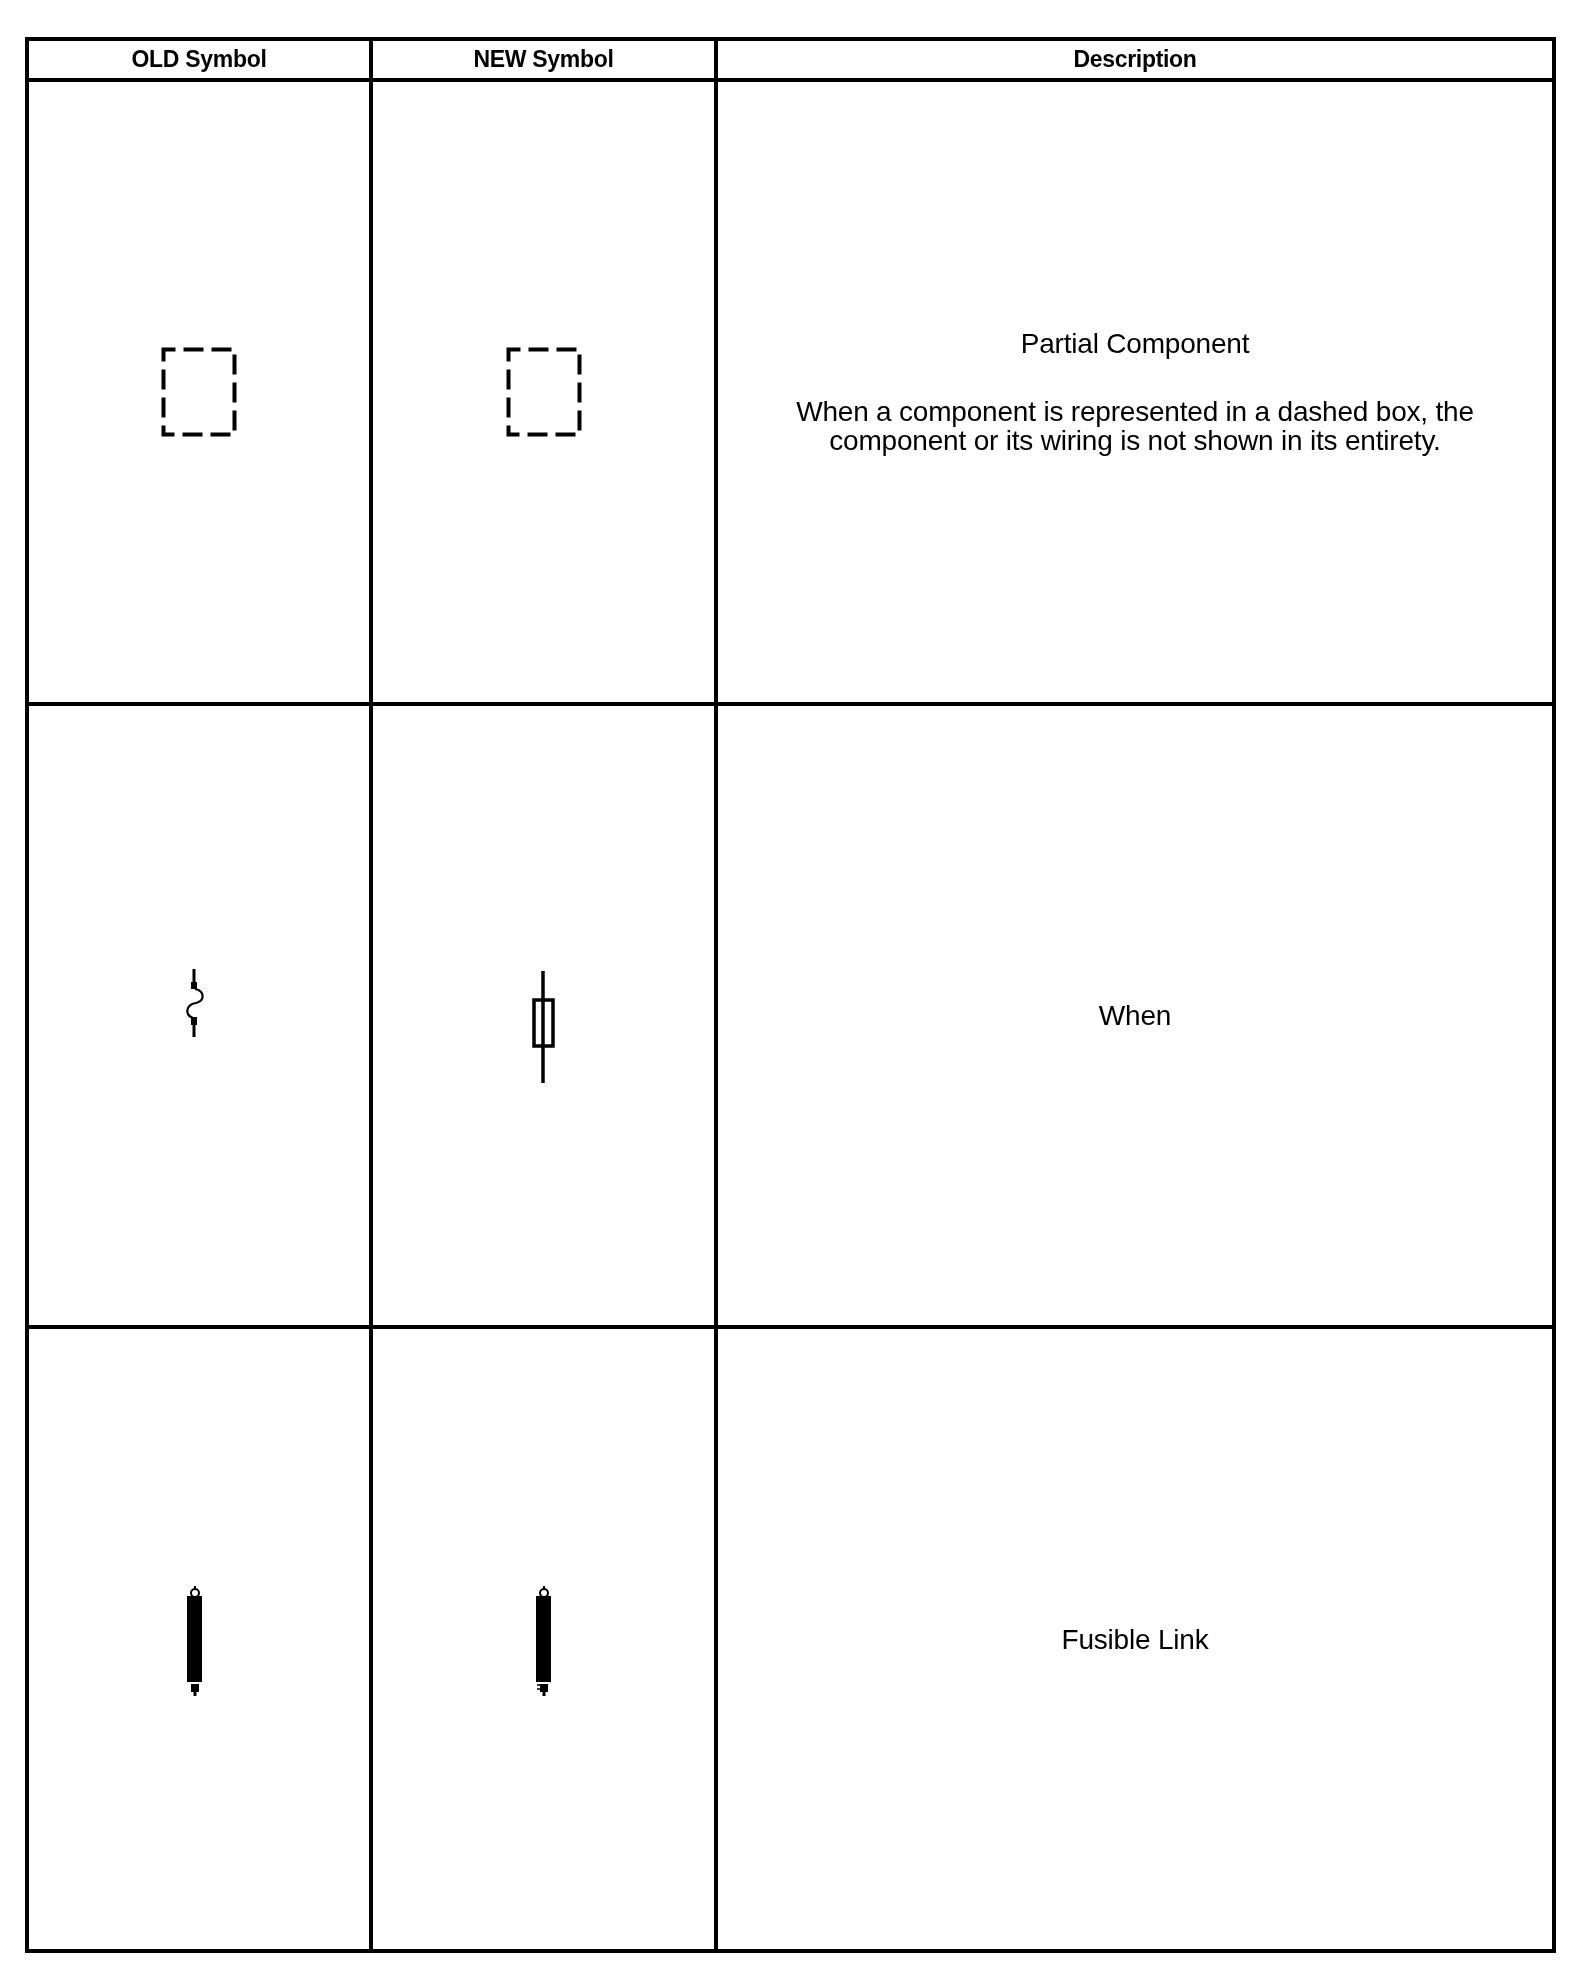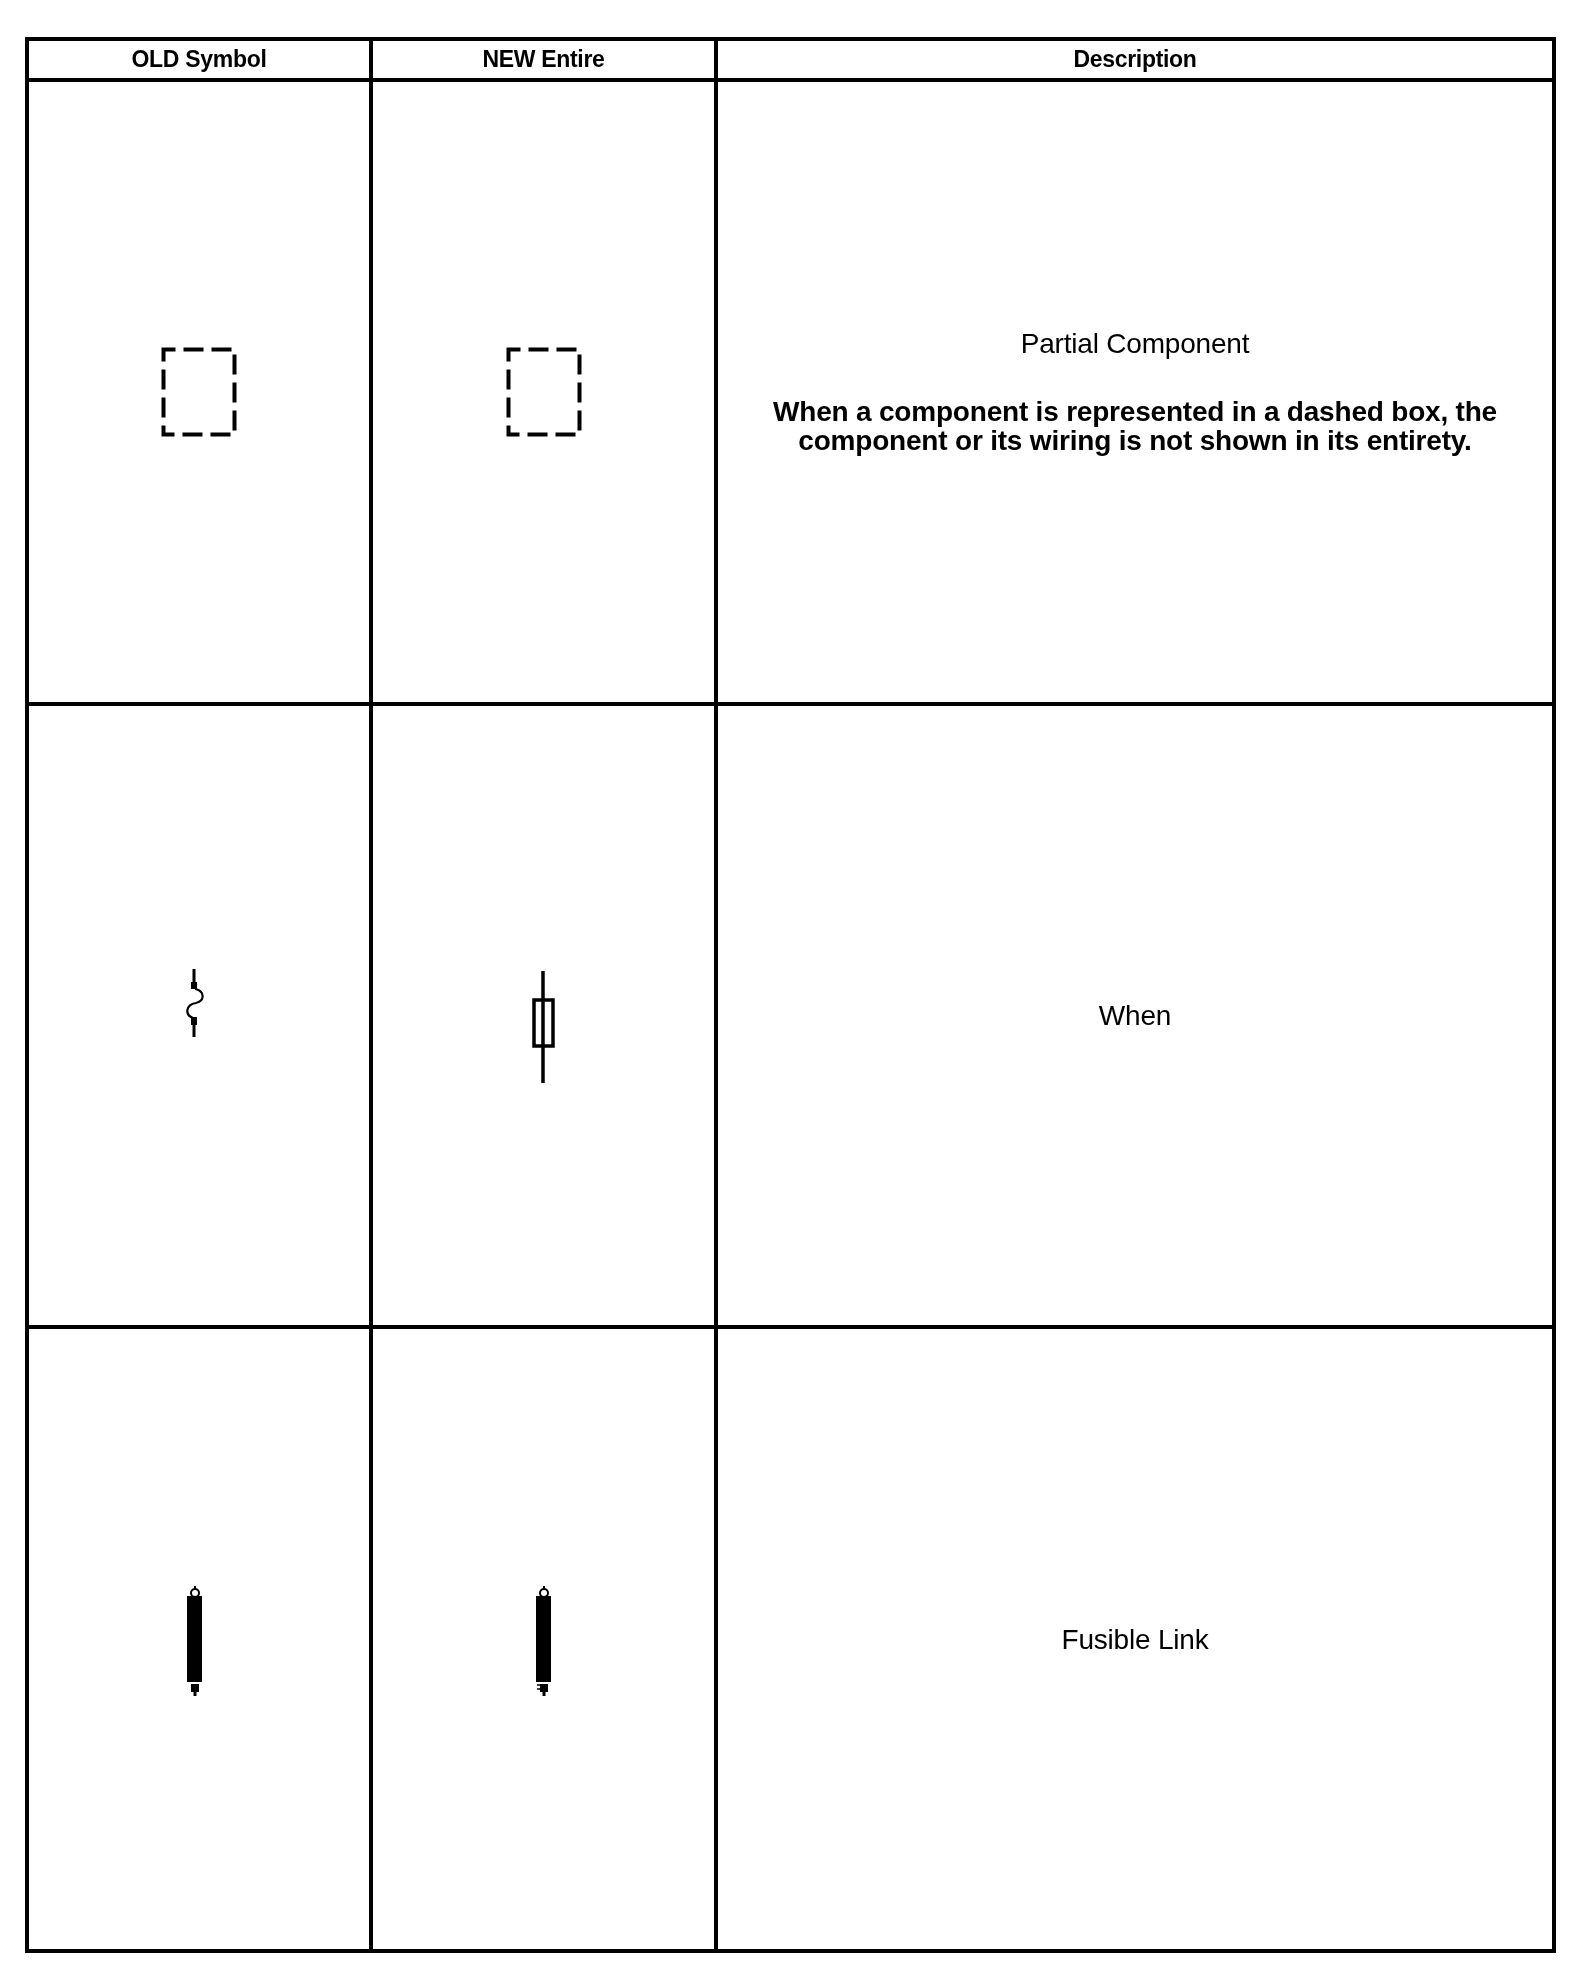--- a/index.html
+++ b/index.html
@@ -7,36 +7,36 @@
            font-family: "Liberation Sans", "DejaVu Sans", sans-serif; color: #000; }
     .tbl { position: absolute; left: 25px; top: 37px; width: 1531px; height: 1916px;
            border-collapse: collapse; table-layout: fixed; }
     .tbl th, .tbl td { border: 4.5px solid #000; padding: 0; text-align: center; vertical-align: middle; }
     .tbl th { height: 37px; font-weight: bold; font-size: 23px; letter-spacing: -0.3px; }
     .tbl td { height: 370px; }
     .col-old { width: 344px; }
     .col-new { width: 345px; }
     .desc { font-size: 28px; line-height: 29px; letter-spacing: -0.2px; }
     .desc .title { display: block; margin-bottom: 39px; }
-    .desc .body { display: block; padding: 0 8px; font-weight: bold; }
+    .desc .body { display: block; padding: 0 8px; }
     .sym { display: block; margin: 0 auto; }
   </style>
 </head>
 <body>
 
 <table class="tbl">
   <colgroup>
     <col class="col-old">
       <col class="col-new">
       <col>
   </colgroup>
   <thead>
     <tr>
       <th>OLD Symbol</th>
-      <th>NEW Entire</th>
+      <th>NEW Symbol</th>
       <th>Description</th>
     </tr>
   </thead>
   <tbody>
 
     <tr>
       <td>
         <svg class="sym" width="76" height="90" viewBox="0 0 76 90">
           <rect x="2.5" y="2.5" width="71" height="85" fill="none" stroke="#000" stroke-width="4" stroke-dasharray="20 8" stroke-dashoffset="8"></rect>
         </svg>

